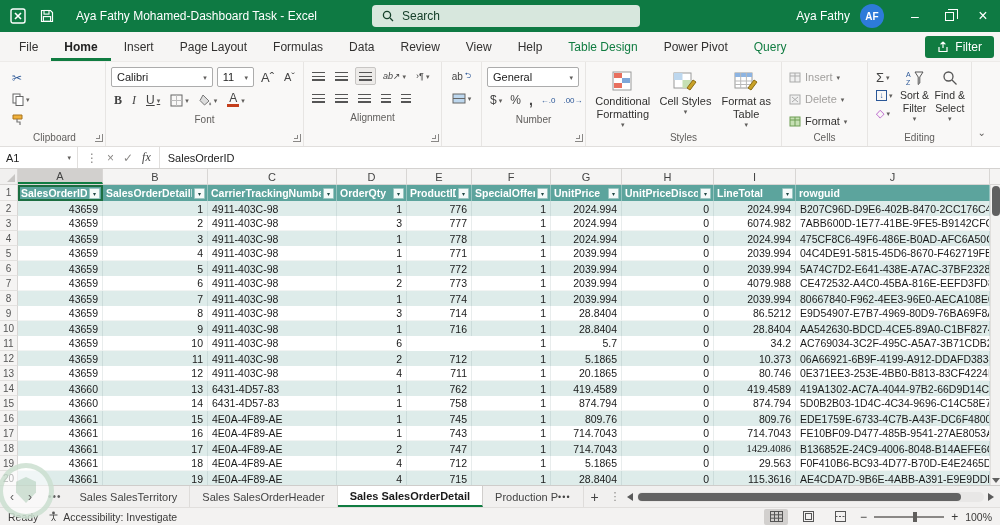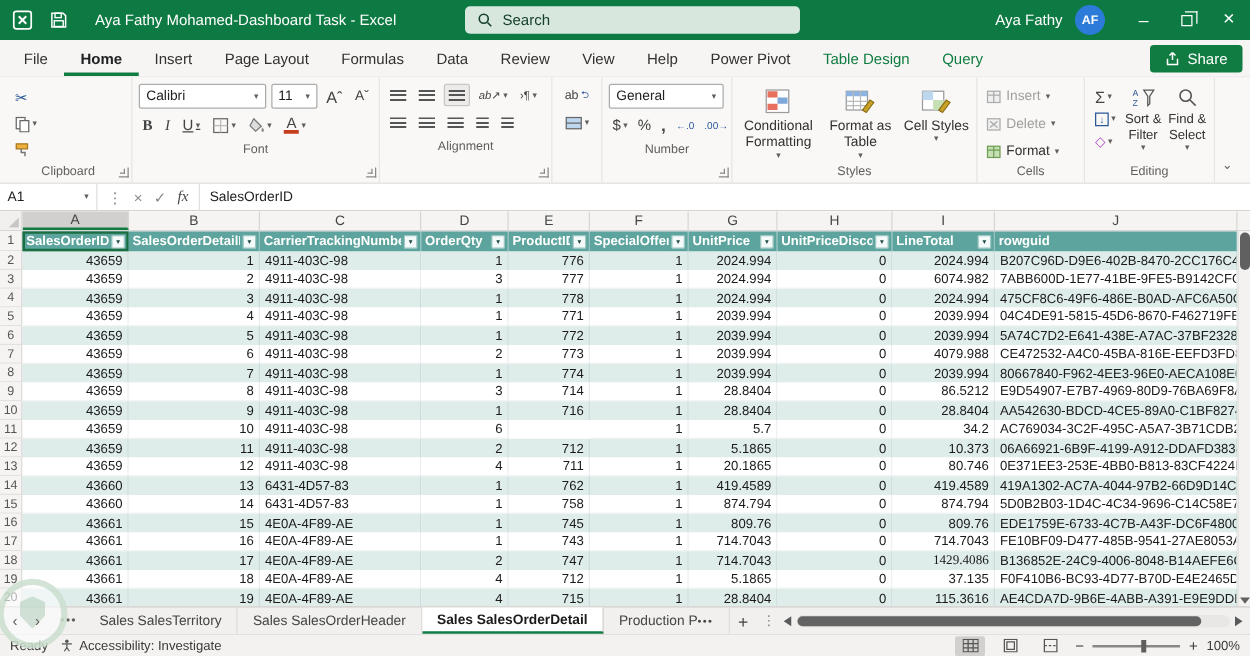--- a/index.html
+++ b/index.html
@@ -161,32 +161,32 @@
     <div class="mtabs">
         <div class="mtab normal">File</div>
         <div class="mtab active">Home</div>
         <div class="mtab normal">Insert</div>
         <div class="mtab normal">Page Layout</div>
         <div class="mtab normal">Formulas</div>
         <div class="mtab normal">Data</div>
         <div class="mtab normal">Review</div>
         <div class="mtab normal">View</div>
         <div class="mtab normal">Help</div>
+        <div class="mtab contextual">Table Design</div>
         <div class="mtab normal">Power Pivot</div>
-        <div class="mtab contextual">Table Design</div>
         <div class="mtab contextual">Query</div>
       </div>
     <button class="share-btn">
       <span style="display:flex">
         <svg width="12" height="12" viewBox="0 0 12 12">
             <path d="M2 6v4.5h8V6" fill="none" stroke="#fff" stroke-width="1.2"></path>
             <path d="M6 1v6M6 1L3.6 3.4M6 1l2.4 2.4" stroke="#fff" stroke-width="1.2" fill="none"></path>
           </svg>
       </span>
-      <span>Share</span>
+      <span>Filter</span>
     </button>
   </div>
 
   <div class="ribbon">
 
     <div class="grp" style="width:102px">
       <div class="grp-body">
         <div class="minicol">
           <span class="sm">
               <span style="color:#2B5797">✂</span>
@@ -348,42 +348,42 @@
             <svg width="22" height="20" viewBox="0 0 22 20">
                 <rect x="1" y="1" width="18" height="18" fill="#fff" stroke="#9A9A9A"></rect>
                 <rect x="2" y="2" width="8" height="5" fill="#E8705F"></rect>
                 <rect x="10" y="7" width="8" height="5" fill="#7FA7D9"></rect>
                 <rect x="2" y="12" width="8" height="5" fill="#E8705F"></rect>
               </svg>
           </span>
           <span>Conditional Formatting</span>
           <span class="drop">▾</span>
         </div>
+        <div class="big two-line" style="width:56px">
+          <span class="bicon">
+            <svg width="24" height="20" viewBox="0 0 24 20">
+                <rect x="1" y="2" width="17" height="15" fill="#fff" stroke="#9A9A9A"></rect>
+                <rect x="1" y="2" width="8.5" height="7" fill="#BDD7EE"></rect>
+                <rect x="9.5" y="9" width="8.5" height="8" fill="#C6E0B4"></rect>
+                <path d="M14 17l6-8 3 2-6 8z" fill="#C9A227" stroke="#8C6E17"></path>
+              </svg>
+          </span>
+          <span>Cell Styles</span>
+          <span class="drop">▾</span>
+        </div>
         <div class="big two-line" style="width:62px">
           <span class="bicon">
             <svg width="24" height="20" viewBox="0 0 24 20">
                 <rect x="1" y="2" width="17" height="15" fill="#fff" stroke="#9A9A9A"></rect>
                 <rect x="1" y="2" width="17" height="4" fill="#8DB4E2"></rect>
                 <path d="M1 10h17M1 13.5h17M6.7 2v15M12.4 2v15" stroke="#B9B9B9"></path>
                 <path d="M14 17l6-8 3 2-6 8z" fill="#C9A227" stroke="#8C6E17"></path>
               </svg>
           </span>
           <span>Format as Table</span>
-          <span class="drop">▾</span>
-        </div>
-        <div class="big two-line" style="width:56px">
-          <span class="bicon">
-            <svg width="24" height="20" viewBox="0 0 24 20">
-                <rect x="1" y="2" width="17" height="15" fill="#fff" stroke="#9A9A9A"></rect>
-                <rect x="1" y="2" width="8.5" height="7" fill="#BDD7EE"></rect>
-                <rect x="9.5" y="9" width="8.5" height="8" fill="#C6E0B4"></rect>
-                <path d="M14 17l6-8 3 2-6 8z" fill="#C9A227" stroke="#8C6E17"></path>
-              </svg>
-          </span>
-          <span>Cell Styles</span>
           <span class="drop">▾</span>
         </div>
       </div>
       <div class="grp-label">Styles</div>
     </div>
 
     <div class="grp" style="width:86px">
       <div style="display:flex;flex-direction:column;gap:2px">
         <span class="cellbtn gray">
           <svg width="12" height="11" viewBox="0 0 12 11">
@@ -771,21 +771,21 @@
           <div class="trow">
             <div class="gut">19</div>
             <div class="dcell num" style="width: 85px; flex: 0 0 85px;">43661</div>
             <div class="dcell num" style="width: 105px; flex: 0 0 105px;">18</div>
             <div class="dcell" style="width: 129px; flex: 0 0 129px;">4E0A-4F89-AE</div>
             <div class="dcell num" style="width: 70px; flex: 0 0 70px;">4</div>
             <div class="dcell num" style="width: 65px; flex: 0 0 65px;">712</div>
             <div class="dcell num" style="width: 79px; flex: 0 0 79px;">1</div>
             <div class="dcell num" style="width: 71px; flex: 0 0 71px;">5.1865</div>
             <div class="dcell num" style="width: 92px; flex: 0 0 92px;">0</div>
-            <div class="dcell num" style="width: 82px; flex: 0 0 82px;">37.135</div>
+            <div class="dcell num" style="width: 82px; flex: 0 0 82px;">29.563</div>
             <div class="dcell" style="width: 194px; flex: 0 0 194px;">F0F410B6-BC93-4D77-B70D-E4E2465D98</div>
           </div>
           <div class="trow band">
             <div class="gut">20</div>
             <div class="dcell num" style="width: 85px; flex: 0 0 85px;">43661</div>
             <div class="dcell num" style="width: 105px; flex: 0 0 105px;">19</div>
             <div class="dcell" style="width: 129px; flex: 0 0 129px;">4E0A-4F89-AE</div>
             <div class="dcell num" style="width: 70px; flex: 0 0 70px;">4</div>
             <div class="dcell num" style="width: 65px; flex: 0 0 65px;">715</div>
             <div class="dcell num" style="width: 79px; flex: 0 0 79px;">1</div>

